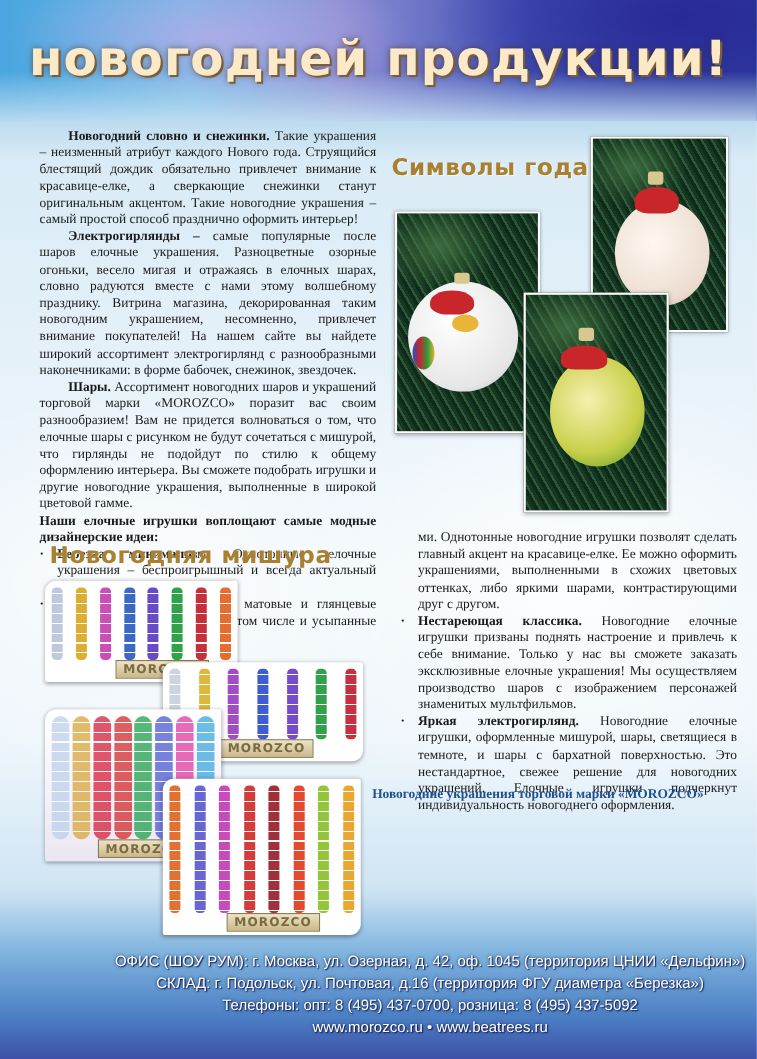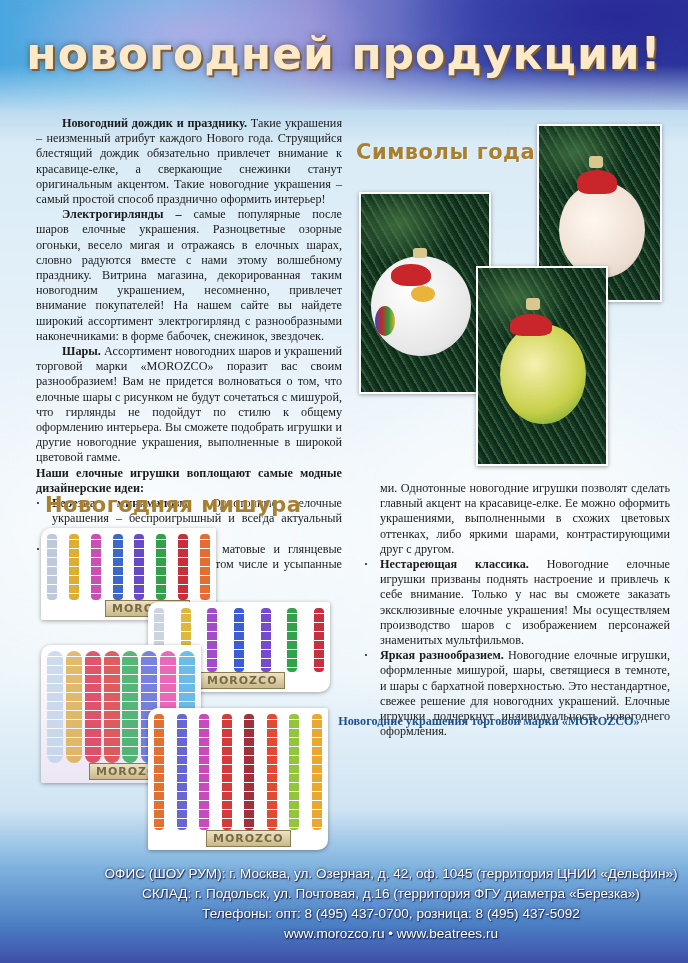--- a/index.html
+++ b/index.html
@@ -83,32 +83,32 @@
   }
   .footer div { white-space: nowrap; }
 </style>
 </head>
 <body>
 
 <div class="top-band"></div>
 <div class="title">новогодней продукции!</div>
 
 <div class="col-left">
-  <p class="indent"><b>Новогодний дождик и празднику.</b><span> Такие украшения – неизменный атрибут каждого Нового года. Струящийся блестящий дождик обязательно привлечет внимание к красавице-елке, а сверкающие снежинки станут оригинальным акцентом. Такие новогодние украшения – самый простой способ празднично оформить интерьер!</span></p>
+  <p class="indent"><b>Новогодний словно и снежинки.</b><span> Такие украшения – неизменный атрибут каждого Нового года. Струящийся блестящий дождик обязательно привлечет внимание к красавице-елке, а сверкающие снежинки станут оригинальным акцентом. Такие новогодние украшения – самый простой способ празднично оформить интерьер!</span></p>
   <p class="indent"><b>Электрогирлянды –</b><span> самые популярные после шаров елочные украшения. Разноцветные озорные огоньки, весело мигая и отражаясь в елочных шарах, словно радуются вместе с нами этому волшебному празднику. Витрина магазина, декорированная таким новогодним украшением, несомненно, привлечет внимание покупателей! На нашем сайте вы найдете широкий ассортимент электрогирлянд с разнообразными наконечниками: в форме бабочек, снежинок, звездочек.</span></p>
   <p class="indent"><b>Шары.</b><span> Ассортимент новогодних шаров и украшений торговой марки «MOROZCO» поразит вас своим разнообразием! Вам не придется волноваться о том, что елочные шары с рисунком не будут сочетаться с мишурой, что гирлянды не подойдут по стилю к общему оформлению интерьера. Вы сможете подобрать игрушки и другие новогодние украшения, выполненные в широкой цветовой гамме.</span></p>
   <p><b>Наши елочные игрушки воплощают самые модные дизайнерские идеи:</b></p>
   <p class="bullet"><b>Березка минимализм.</b><span> Однотонные елочные украшения – беспроигрышный и всегда актуальный вариант.</span></p>
   <p class="bullet"><span>Пластиндустрия представляет матовые и глянцевые шары различного диаметра, в том числе и усыпанные блестка-</span></p>
 </div>
 
 <div class="col-right">
   <p class="bullet nodot">ми. Однотонные новогодние игрушки позволят сделать главный акцент на красавице-елке. Ее можно оформить украшениями, выполненными в схожих цветовых оттенках, либо яркими шарами, контрастирующими друг с другом.</p>
   <p class="bullet"><b>Нестареющая классика.</b><span> Новогодние елочные игрушки призваны поднять настроение и привлечь к себе внимание. Только у нас вы сможете заказать эксклюзивные елочные украшения! Мы осуществляем производство шаров с изображением персонажей знаменитых мультфильмов.</span></p>
-  <p class="bullet"><b>Яркая разнообразием.</b><span> Новогодние елочные игрушки, оформленные мишурой, шары, светящиеся в темноте, и шары с бархатной поверхностью. Это нестандартное, свежее решение для новогодних украшений. Елочные игрушки подчеркнут индивидуальность новогоднего оформления.</span></p>
+  <p class="bullet"><b>Яркая электрогирлянд.</b><span> Новогодние елочные игрушки, оформленные мишурой, шары, светящиеся в темноте, и шары с бархатной поверхностью. Это нестандартное, свежее решение для новогодних украшений. Елочные игрушки подчеркнут индивидуальность новогоднего оформления.</span></p>
 </div>
 
 <div class="slogan">
   <div>Новогодние украшения торговой марки «MOROZCO»</div>
 </div>
 
 <div class="section-h" style="left:356px; top:140px;">Символы года</div>
 <div class="section-h" style="left:45px; top:493px;">Новогодняя мишура</div>
 
 <div class="photo" style="left:359px; top:192px; width:128px; height:198px;">

